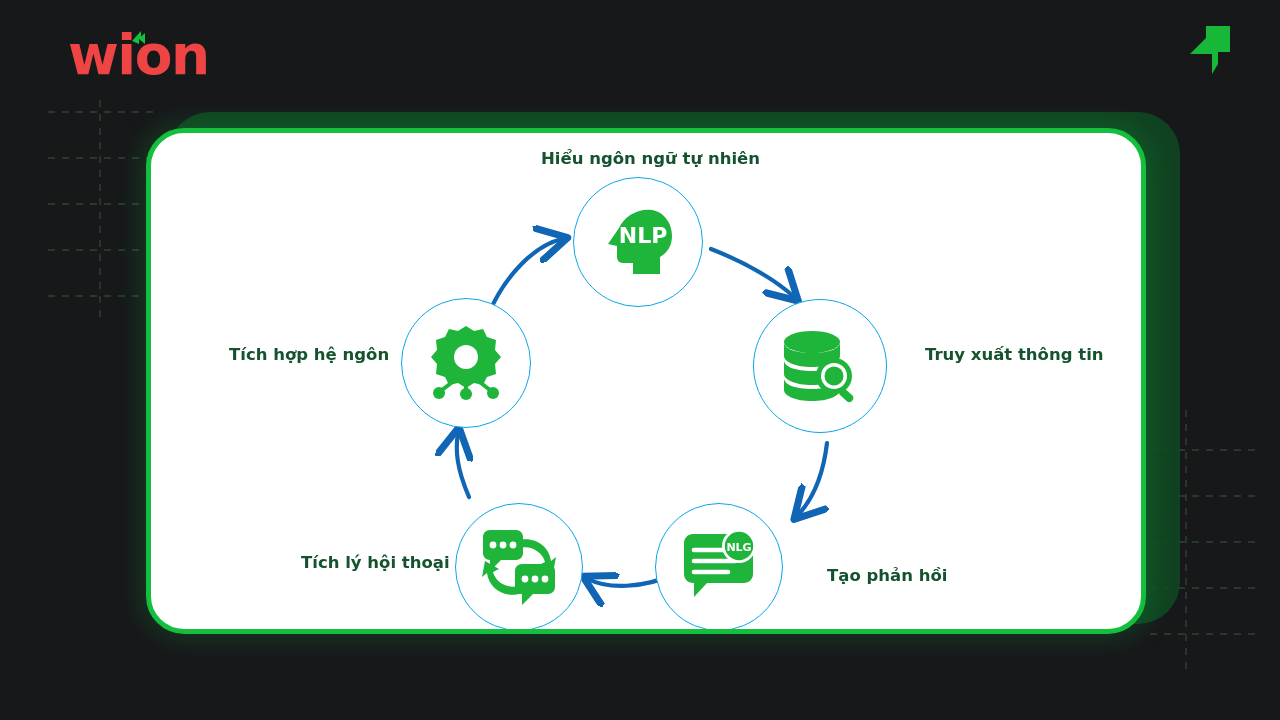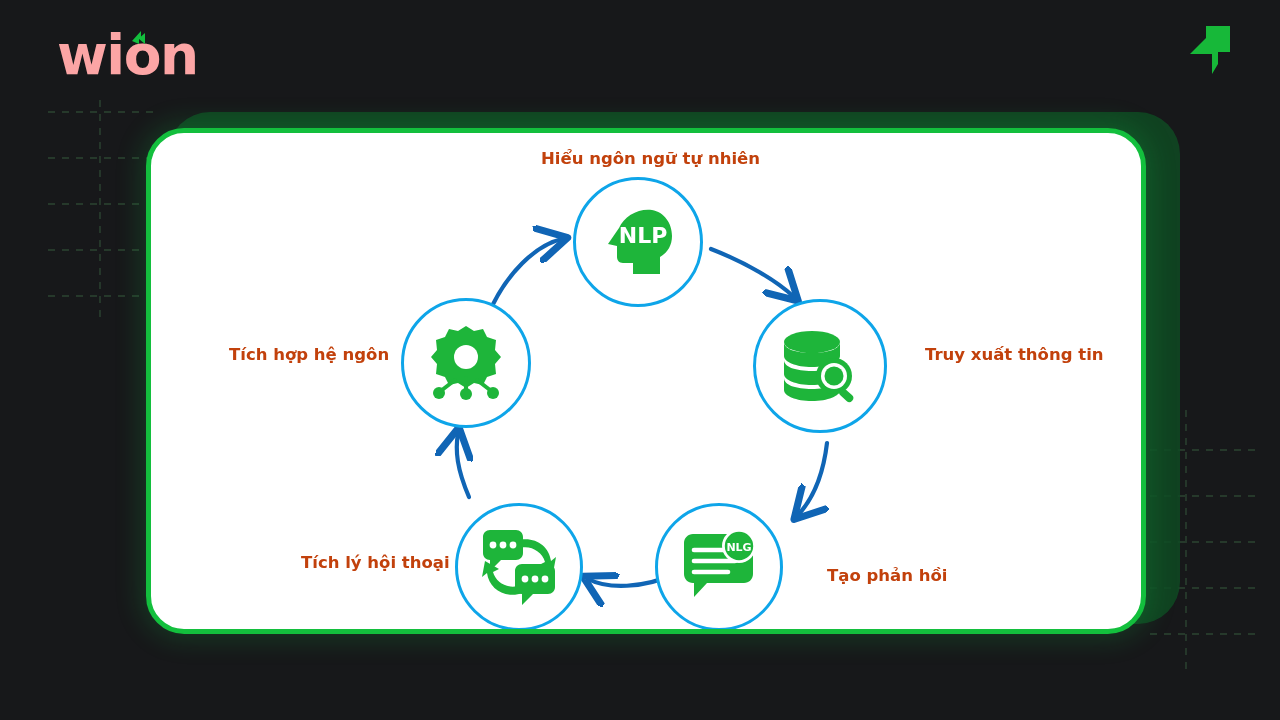--- a/index.html
+++ b/index.html
@@ -21,25 +21,25 @@
   #grid-left  { left: 30px;  top: 100px; }
   #grid-right { left: 1150px; top: 410px; }
 
   
   #logo {
     position: absolute;
     left: 52px; top: 24px;
     width: 200px; height: 62px;
   }
   #logo-word {
-    position: absolute; left: 5px; top: 0;
+    position: absolute; left: 16px; top: 0;
     font-size: 55px;
     font-weight: 700;
     letter-spacing: -1.5px;
-    color: #fca5a5;
+    color: #ef4444;
     line-height: 62px;
     font-family: "DejaVu Sans", sans-serif;
   }
   #logo-accent {
     position: absolute;
     left: 78px; top: 6px;
     width: 16px; height: 20px;
   }
 
   
@@ -76,32 +76,32 @@
   }
 
   
   #diagram {
     position: absolute;
     left: 0; top: 0;
     width: 1000px; height: 506px;
   }
   .node {
     position: absolute;
-    border: 3px solid #0ea5e9;
+    border: 1px solid #0ea5e9;
     border-radius: 50%;
     background: #ffffff;
     display: flex;
     align-items: center;
     justify-content: center;
   }
   .node-icon { display: block; }
 
   .cap {
     position: absolute;
-    color: #c2410c;
+    color: #14532d;
     font-size: 16.5px;
     font-weight: 700;
     white-space: nowrap;
     font-family: "DejaVu Sans", sans-serif;
   }
 
   
   #node-nlp       { left: 422px; top: 44px;  width: 130px; height: 130px; }
   #node-retrieval { left: 602px; top: 166px; width: 134px; height: 134px; }
   #node-nlg       { left: 504px; top: 370px; width: 128px; height: 128px; }

